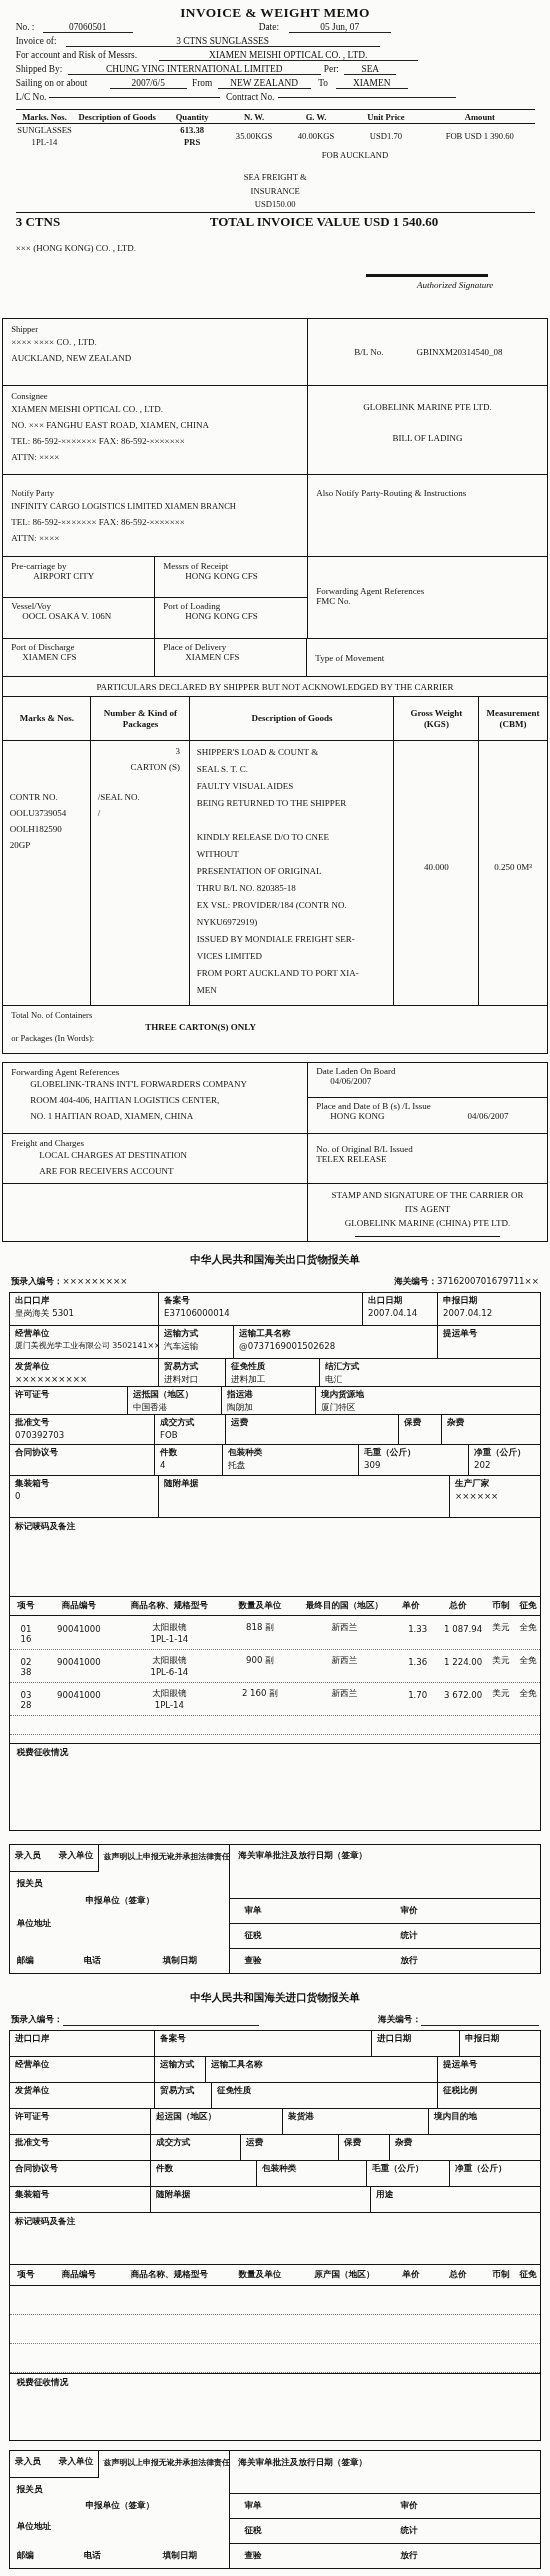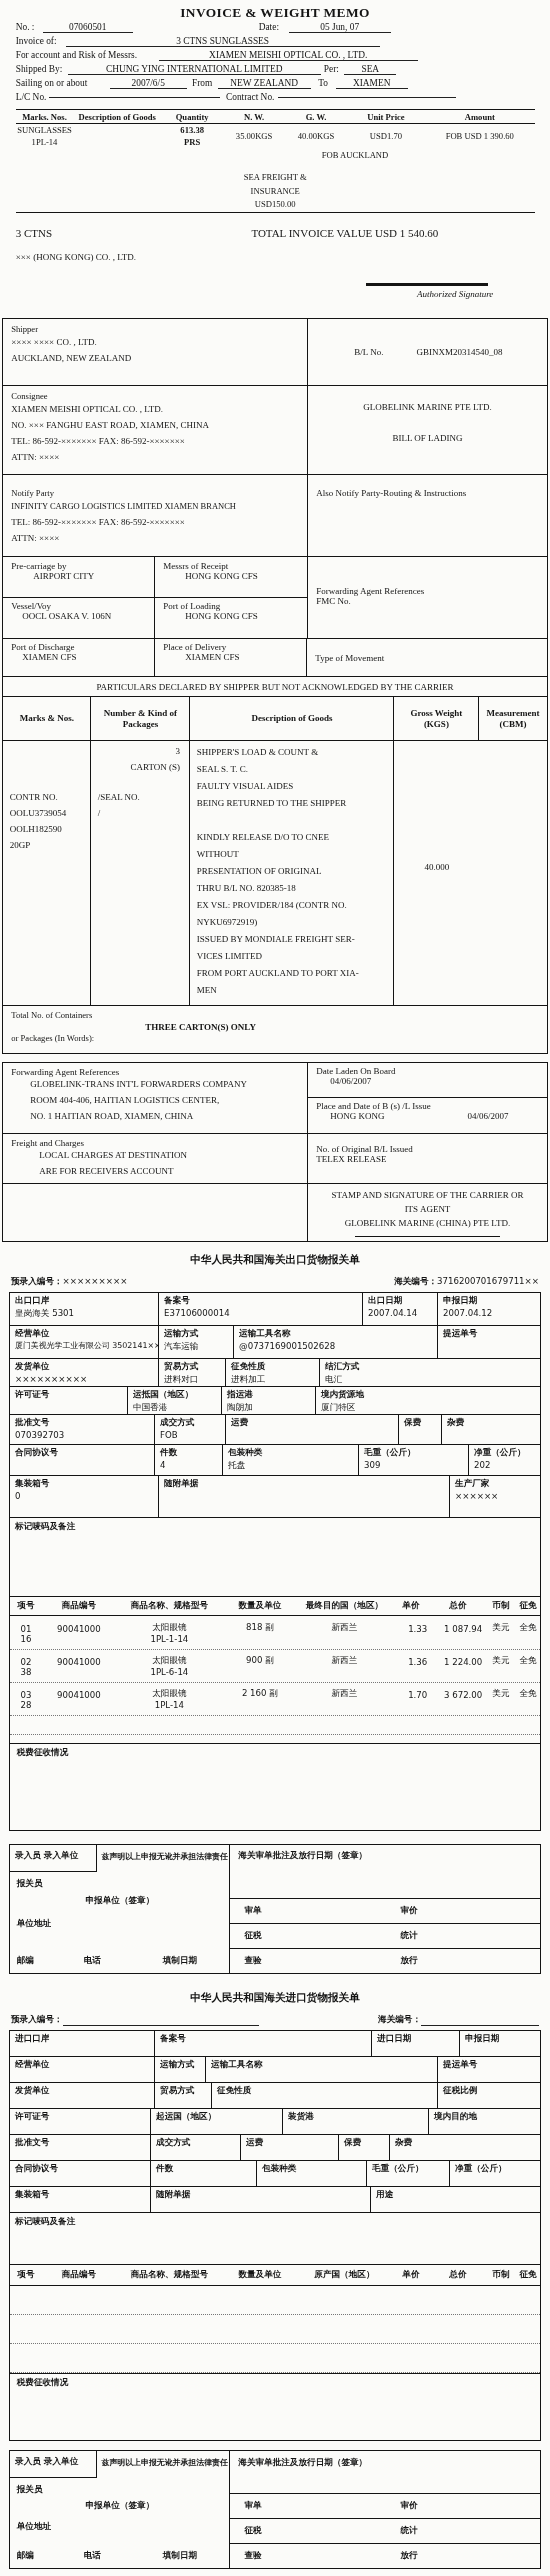--- a/index.html
+++ b/index.html
@@ -9,21 +9,21 @@
 .sec-inv{height:318px;padding:4.7px 15.7px 0}
 .inv-title{text-align:center;font-weight:bold;font-size:13.4px;letter-spacing:0.4px;height:15.7px}
 .iline{display:flex;align-items:center;font-size:9.4px;height:14px;white-space:nowrap}
 .u{border-bottom:0.8px solid #222;text-align:center;overflow:hidden}
 .sp{flex:0 0 auto}
 table.invt{width:519px;border-collapse:collapse;font-size:8.6px;margin-top:4.7px;border-top:1.6px solid #141414;border-bottom:1.6px solid #141414}
 table.invt th{border-bottom:1.2px solid #141414;font-weight:bold;padding:1.6px 0.8px;vertical-align:middle;line-height:10.2px}
 table.invt td{text-align:center;vertical-align:top;padding:0.8px 1.6px;line-height:11.8px}
 td.ra{text-align:right;padding-right:2.4px;height:12.6px}
 td.amt{text-align:right;padding-right:3.1px}
-.totrow{display:flex;font-size:11px;margin-top:14px;font-weight:normal}
+.totrow{display:flex;font-size:13px;margin-top:1px;font-weight:bold}
 .totrow .tv{margin-left:auto;margin-right:96px}
 .issuer{margin:13.4px 64px 0 0;font-size:9px}
 .sigbar{width:122px;height:2.4px;background:#141414;margin:21px 46px 0 auto}
 .siglbl{text-align:right;margin:3.1px 41px 0 0;font-size:9px;font-weight:normal;font-style:italic}
 
 .bolbox{margin:0 2.4px;border:1.6px solid #141414;font-size:9px}
 .bolbox2{margin:7.9px 2.4px 0;border:1.6px solid #141414;font-size:9px}
 .brow{display:flex;border-bottom:1.2px solid #141414}
 .brow.last{border-bottom:none}
 .bl{width:305px;border-right:1.2px solid #141414;padding:3.9px 7.9px}
@@ -60,21 +60,21 @@
 .ig .r{text-align:right;padding-right:3.1px}
 .l1{height:15.7px;align-items:end}
 .l2{height:13.4px}
 .l2 .spec{grid-column:3}
 .irow{border-bottom:0.8px dotted #777;padding:1.6px 0}
 .iempty{border-bottom:0.8px dotted #777}
 .taxarea{padding:3.1px 6.3px}
 .fbox{margin:12.6px 9.4px 0;border:1.3px solid #141414;display:flex;font-size:8.6px}
 .fleft{width:220px;border-right:1.1px solid #141414;display:flex;flex-direction:column}
 .ftop{display:flex;height:27px}
-.fentry{width:96px;border-right:1.1px solid #141414;border-bottom:1.1px solid #141414;padding:4.7px 4.7px 0;display:flex;gap:3px;font-weight:bold;white-space:nowrap}
+.fentry{width:96px;border-right:1.1px solid #141414;border-bottom:1.1px solid #141414;padding:4.7px 4.7px 0;display:flex;gap:18px;font-weight:bold;white-space:nowrap}
 .fstmt{flex:1;font-weight:bold;font-size:7.9px;padding:6.3px 1.6px 0 4.7px;white-space:nowrap}
 .fb{font-weight:bold}
 .fright{flex:1;display:flex;flex-direction:column}
 .fnote{padding:5.5px 7.9px;font-weight:bold;flex:1}
 .frrow{display:flex;border-top:1.1px solid #141414;height:25px;align-items:center;font-weight:bold}
 .frrow .a{width:55%;padding-left:14px}
 .fbot{margin-top:auto;display:flex;padding:0 0 6.3px 6.3px;font-weight:bold}
 .fbot .z1{width:67px}.fbot .z2{width:79px}
 </style>
 </head>
@@ -291,20 +291,21 @@
         <div class="ln">PRESENTATION OF ORIGINAL</div>
         <div class="ln">THRU B/L NO. 820385-18</div>
         <div class="ln">EX VSL: PROVIDER/184 (CONTR NO.</div>
         <div class="ln">NYKU6972919)</div>
         <div class="ln">ISSUED BY MONDIALE FREIGHT SER-</div>
         <div class="ln">VICES LIMITED</div>
         <div class="ln">FROM PORT AUCKLAND TO PORT XIA-</div>
         <div class="ln">MEN</div>
       </div>
       <div class="c4 ctr" style="padding-top:118px">40.000</div>
+      <div class="c5 ctr" style="padding-top:118px">0.250 0M³</div>
     </div>
     <div style="height:47px;padding:3.1px 7.9px">
       <div class="lbl">Total No. of Containers</div>
       <div style="padding-left:134px;font-weight:bold">THREE CARTON(S) ONLY</div>
       <div class="lbl">or Packages (In Words):</div>
     </div>
   </div>
 
   <div class="bolbox2">
     <div class="brow" style="height:71px">

